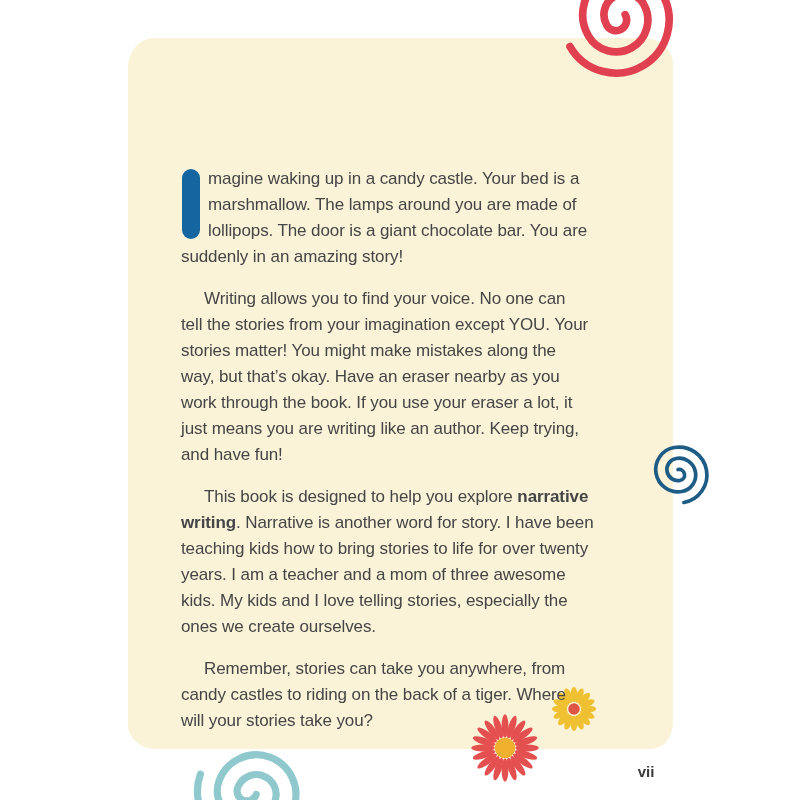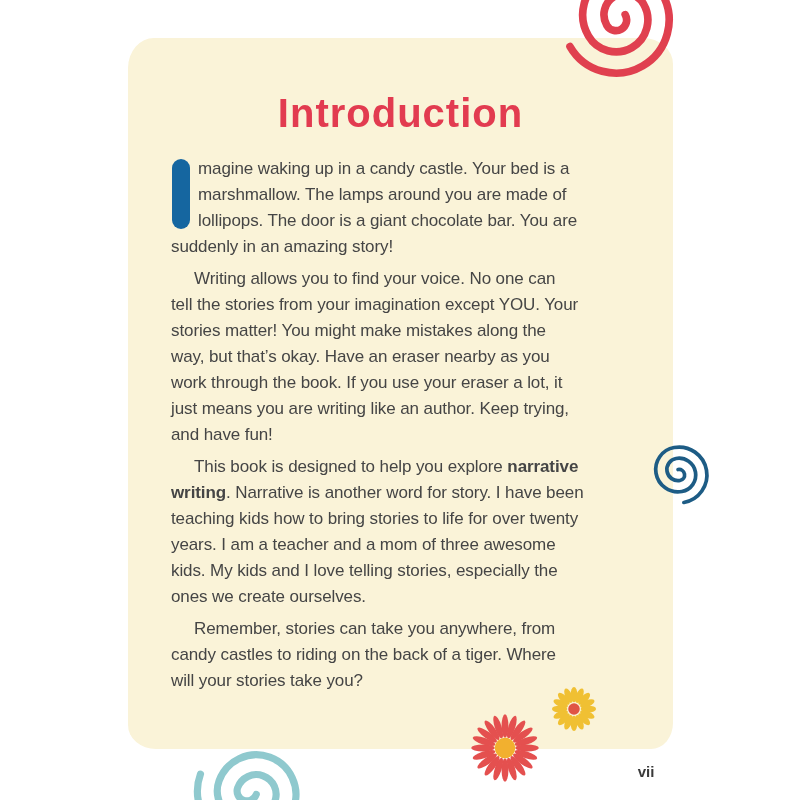--- a/index.html
+++ b/index.html
@@ -46,21 +46,21 @@
   .body-text{
     position:absolute;
     left:165px;top:150px;
     width:482px;
     font-size:17px;
     line-height:26px;
     letter-spacing:-0.1px;
     color:var(--body-text);
   }
   .body-text p{
-    margin:6px;
+    margin:16px;
     white-space:pre-line;
   }
   .body-text p.indent{ text-indent:23px; }
   .dropcap-bar{
     float:left;
     width:18px;height:70px;
     margin:3px 8px 0 1px;
     background:var(--dropcap-blue);
     border-radius:9px;
   }
@@ -155,21 +155,20 @@
         <ellipse cx="0" cy="-30" rx="7" ry="16" transform="rotate(225)" fill="#F0C033"></ellipse>
         <ellipse cx="0" cy="-30" rx="7" ry="16" transform="rotate(247.5)" fill="#F0C033"></ellipse>
         <ellipse cx="0" cy="-30" rx="7" ry="16" transform="rotate(270)" fill="#F0C033"></ellipse>
         <ellipse cx="0" cy="-30" rx="7" ry="16" transform="rotate(292.5)" fill="#F0C033"></ellipse>
         <ellipse cx="0" cy="-30" rx="7" ry="16" transform="rotate(315)" fill="#F0C033"></ellipse>
         <ellipse cx="0" cy="-30" rx="7" ry="16" transform="rotate(337.5)" fill="#F0C033"></ellipse>
         <circle r="12" fill="#E05545"></circle>
       </svg>
     </span>
 
-  <h1 class="page-title">Introduction</h1>
 
   <div class="body-text">
     <p><span class="dropcap-bar"></span><span>magine waking up in a candy castle. Your bed is a
 marshmallow. The lamps around you are made of
 lollipops. The door is a giant chocolate bar. You are
 suddenly in an amazing story!</span></p>
     <p class="indent">Writing allows you to find your voice. No one can
 tell the stories from your imagination except YOU. Your
 stories matter! You might make mistakes along the
 way, but that’s okay. Have an eraser nearby as you

